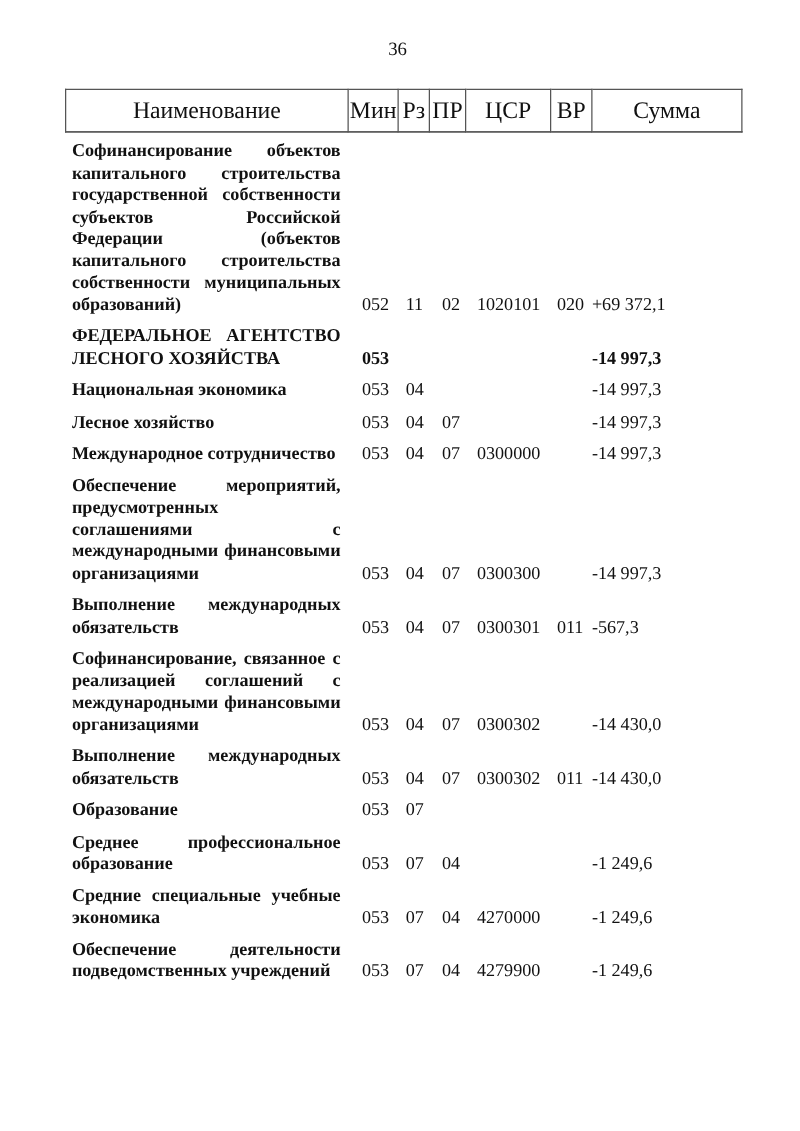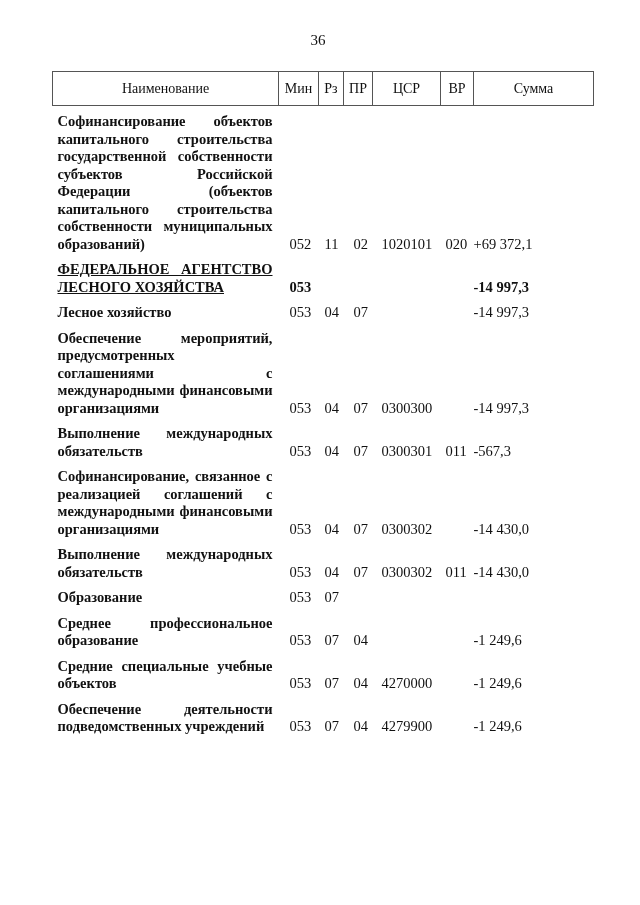--- a/index.html
+++ b/index.html
@@ -22,39 +22,39 @@
   col.c-rz { width: 25px; }
   col.c-pr { width: 29px; }
   col.c-csr { width: 68px; }
   col.c-vr { width: 33px; }
   col.c-sum { width: 120px; }
 
   thead th {
     border: 1px solid #555;
     font-weight: normal; height: 33px; padding: 0;
     text-align: center; vertical-align: middle;
-    font-size: 14px;
+    font-size: 19px;
   }
   tbody td {
     padding: 0; vertical-align: bottom; line-height: 17.5px;
   }
   tbody tr td { padding-top: 8px; }
   tbody tr:first-child td { padding-top: 7px; }
   td.name {
     padding-left: 5px; padding-right: 6px;
     text-align: justify; text-align-last: left; font-weight: bold;
   }
   td.code { text-align: left; padding-left: 11px; white-space: nowrap; }
   td.code.rz { padding-left: 6px; margin-left: 47px; }
   td.code.pr { padding-left: 10px; }
   td.code.csr { padding-left: 9px; }
   td.code.vr { padding-left: 5px; }
   td.sum { text-align: left; padding-right: 7px; white-space: nowrap; }
   tr.bold td { font-weight: bold; }
-  tr.bold td.name { text-align: justify; text-align-last: left; text-decoration: underline; }
+  tr.bold td.name { text-align: justify; text-align-last: left; }
 </style>
 </head>
 <body>
 
 <div class="page-number">36</div>
 
 <table class="budget">
   <colgroup>
     <col class="c-name">
       <col class="c-min">
@@ -88,25 +88,43 @@
       <tr class="bold">
         <td class="name">ФЕДЕРАЛЬНОЕ АГЕНТСТВО ЛЕСНОГО ХОЗЯЙСТВА</td>
         <td class="code min">053</td>
         <td class="code rz"></td>
         <td class="code pr"></td>
         <td class="code csr"></td>
         <td class="code vr"></td>
         <td class="sum">-14 997,3</td>
       </tr>
       <tr>
+        <td class="name">Национальная экономика</td>
+        <td class="code min">053</td>
+        <td class="code rz">04</td>
+        <td class="code pr"></td>
+        <td class="code csr"></td>
+        <td class="code vr"></td>
+        <td class="sum">-14 997,3</td>
+      </tr>
+      <tr>
         <td class="name">Лесное хозяйство</td>
         <td class="code min">053</td>
         <td class="code rz">04</td>
         <td class="code pr">07</td>
         <td class="code csr"></td>
+        <td class="code vr"></td>
+        <td class="sum">-14 997,3</td>
+      </tr>
+      <tr>
+        <td class="name">Международное сотрудничество</td>
+        <td class="code min">053</td>
+        <td class="code rz">04</td>
+        <td class="code pr">07</td>
+        <td class="code csr">0300000</td>
         <td class="code vr"></td>
         <td class="sum">-14 997,3</td>
       </tr>
       <tr>
         <td class="name">Обеспечение мероприятий, предусмотренных соглашениями с международными финансовыми организациями</td>
         <td class="code min">053</td>
         <td class="code rz">04</td>
         <td class="code pr">07</td>
         <td class="code csr">0300300</td>
         <td class="code vr"></td>
@@ -151,21 +169,21 @@
       <tr>
         <td class="name">Среднее профессиональное образование</td>
         <td class="code min">053</td>
         <td class="code rz">07</td>
         <td class="code pr">04</td>
         <td class="code csr"></td>
         <td class="code vr"></td>
         <td class="sum">-1 249,6</td>
       </tr>
       <tr>
-        <td class="name">Средние специальные учебные объектов</td>
+        <td class="name">Средние специальные учебные экономика</td>
         <td class="code min">053</td>
         <td class="code rz">07</td>
         <td class="code pr">04</td>
         <td class="code csr">4270000</td>
         <td class="code vr"></td>
         <td class="sum">-1 249,6</td>
       </tr>
       <tr>
         <td class="name">Обеспечение деятельности подведомственных учреждений</td>
         <td class="code min">053</td>

